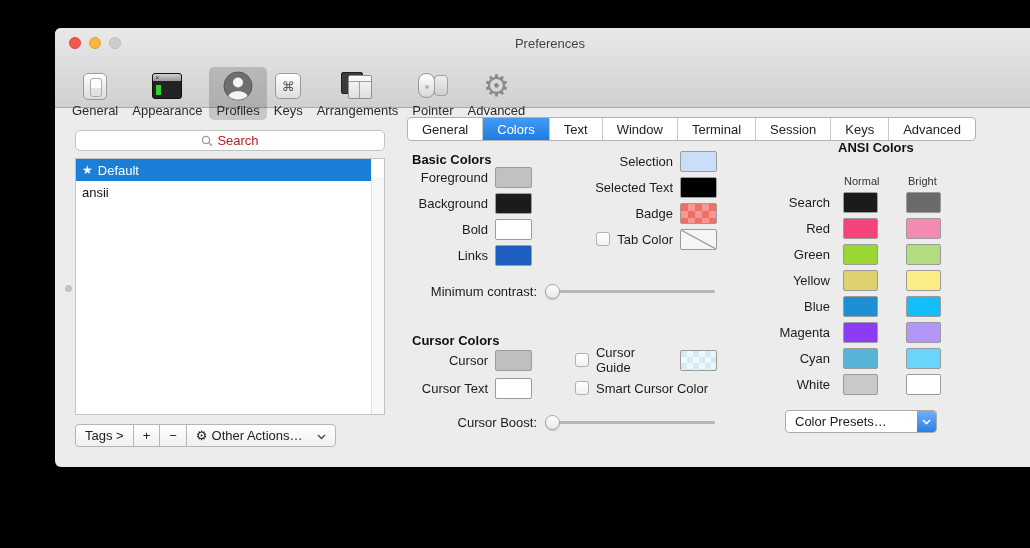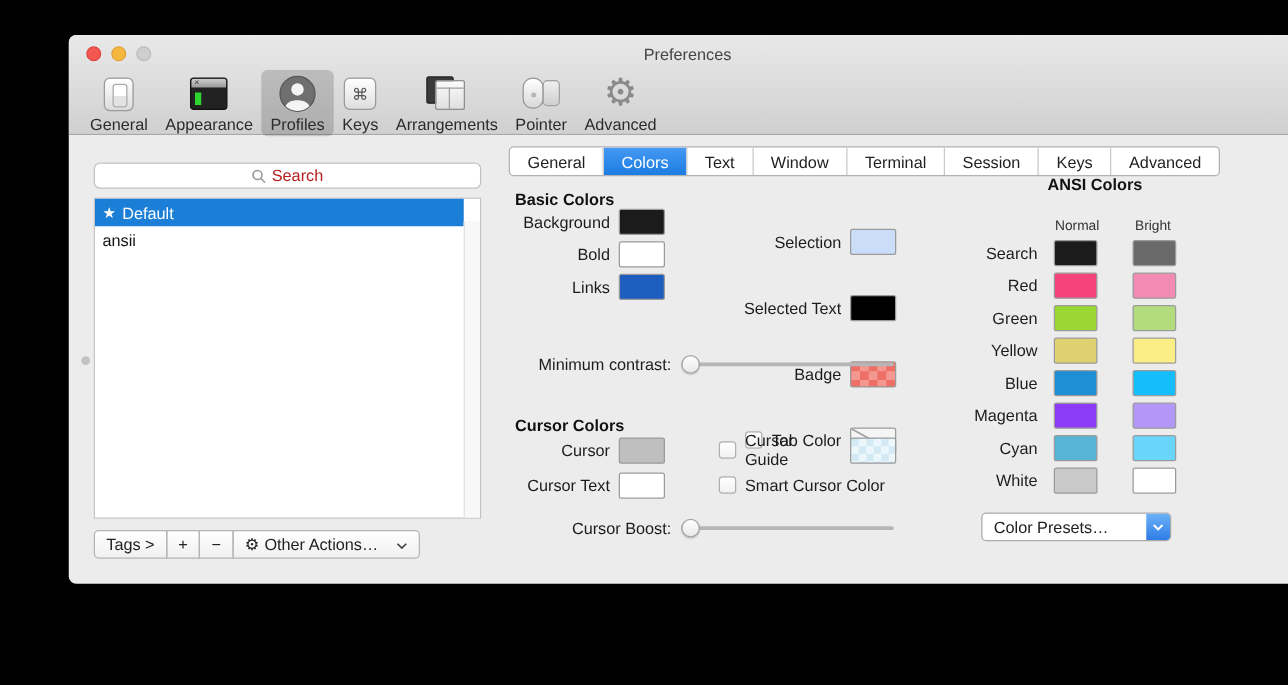--- a/index.html
+++ b/index.html
@@ -16,21 +16,21 @@
     border-bottom:1px solid #a8a8a8;
   }
   .traffic { position:absolute; top:9px; left:14px; display:flex; gap:8px; }
   .light { width:12px; height:12px; border-radius:50%; }
   .light.red{ background:#f2564f; border:1px solid #dd4742;}
   .light.yellow{ background:#f6b73e; border:1px solid #e2a236;}
   .light.gray{ background:#cecece; border:1px solid #bcbcbc;}
   .win-title { position:absolute; top:8px; left:0; right:0; text-align:center; font-size:13px; color:#444; }
   .toolbar { position:absolute; left:10px; top:28px; display:flex; align-items:flex-end; }
   .tb-item { display:flex; flex-direction:column; align-items:center; padding:3px 7px 2px; border-radius:5px; }
-  .tb-item.selected { background:rgba(0,0,0,.16); }
+  .tb-item.selected { background:rgba(0,0,0,.16);margin-top:11px; }
   .tb-item .tb-icon { height:32px; display:flex; align-items:center; justify-content:center; margin-bottom:1px; }
   .tb-item .tb-label { font-size:13px; color:#2b2b2b; }
   
   .ic-general { width:24px; height:27px; background:linear-gradient(#fff,#dcdcdc); border:1px solid #9a9a9a; border-radius:5px; position:relative; }
   .ic-general::before{ content:""; position:absolute; left:6px; top:4px; width:10px; height:17px; border:1px solid #aaa; border-radius:3px; background:linear-gradient(#fff 50%,#e3e3e3 50%); }
   .ic-appearance { width:30px; height:26px; background:#222; border:1px solid #111; border-radius:3px; position:relative; overflow:hidden; }
   .ic-appearance::before{ content:"×"; position:absolute; left:0; top:0; right:0; height:7px; background:linear-gradient(#cfcfcf,#9a9a9a); font-size:7px; line-height:7px; color:#333; padding-left:2px; }
   .ic-appearance::after{ content:""; position:absolute; left:3px; top:11px; width:5px; height:10px; background:#2fd330; }
   .ic-profiles { width:30px; height:30px; }
   .ic-keys { width:26px; height:26px; background:linear-gradient(#fff,#dedede); border:1px solid #9a9a9a; border-radius:5px; color:#555; font-size:13px; display:flex; align-items:center; justify-content:center; }
@@ -207,34 +207,38 @@
     <div class="tab">Terminal</div>
     <div class="tab">Session</div>
     <div class="tab">Keys</div>
     <div class="tab">Advanced</div>
   </div>
 
   <div class="section-title" style="left:357px; top:124px;">Basic Colors</div>
 
   <div class="color-col" style="left:330px; top:136px; width:147px;">
     <div class="color-row">
+      <span>Foreground</span>
+      <div class="swatch" style="background-color: rgb(193, 193, 193);"></div>
+    </div>
+    <div class="color-row">
       <span>Background</span>
       <div class="swatch" style="background-color: rgb(27, 27, 27);"></div>
     </div>
     <div class="color-row">
       <span>Bold</span>
       <div class="swatch" style="background-color: rgb(255, 255, 255);"></div>
     </div>
     <div class="color-row">
       <span>Links</span>
       <div class="swatch" style="background-color: rgb(29, 94, 191);"></div>
     </div>
   </div>
 
-  <div class="color-col" style="left:500px; top:152px; width:162px;gap:27px;">
+  <div class="color-col" style="left:500px; top:120px; width:162px;">
     <div class="color-row">
       <span>Selection</span>
       <div class="swatch" style="background-color: rgb(202, 222, 249);"></div>
     </div>
     <div class="color-row">
       <span>Selected Text</span>
       <div class="swatch" style="background-color: rgb(0, 0, 0);"></div>
     </div>
     <div class="color-row">
       <span>Badge</span>

